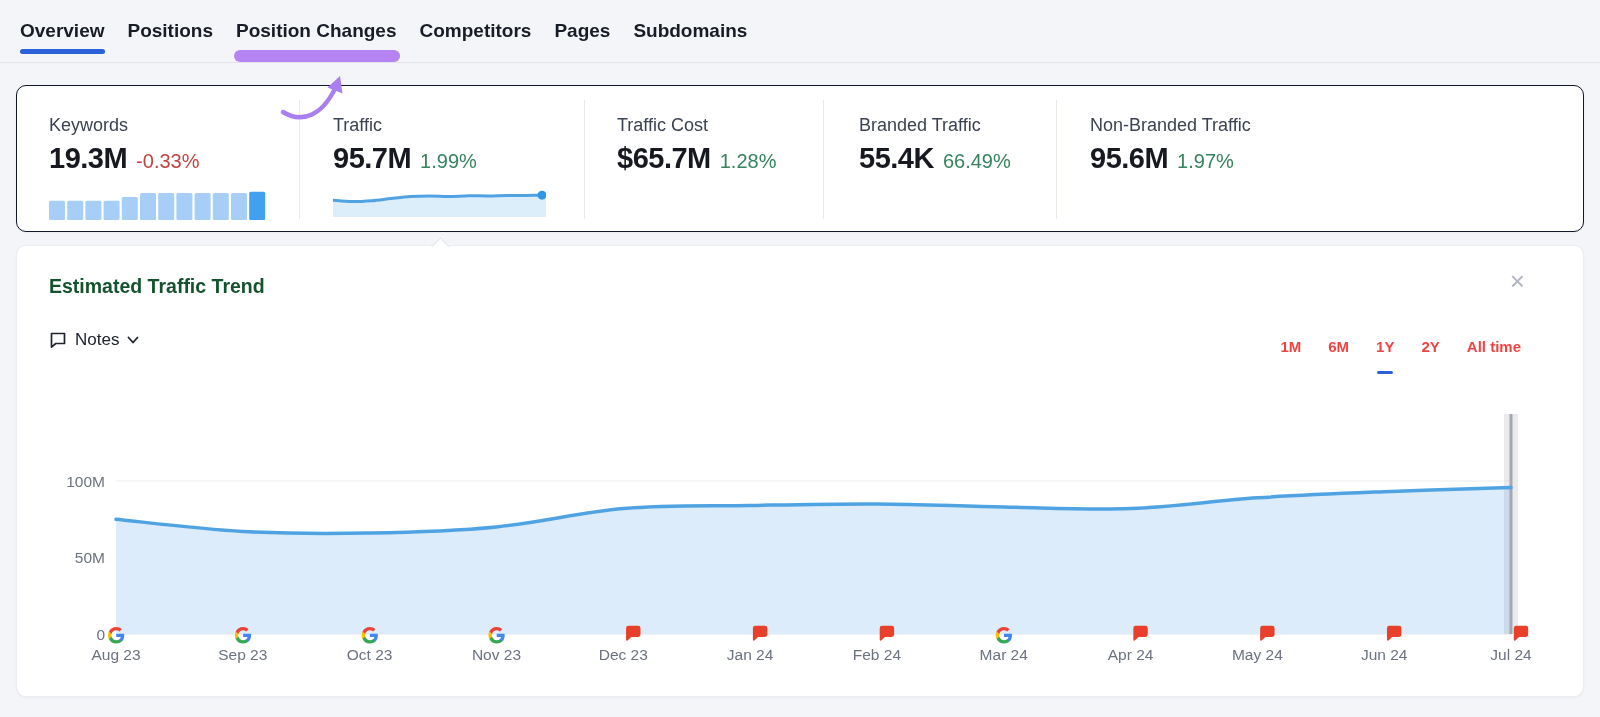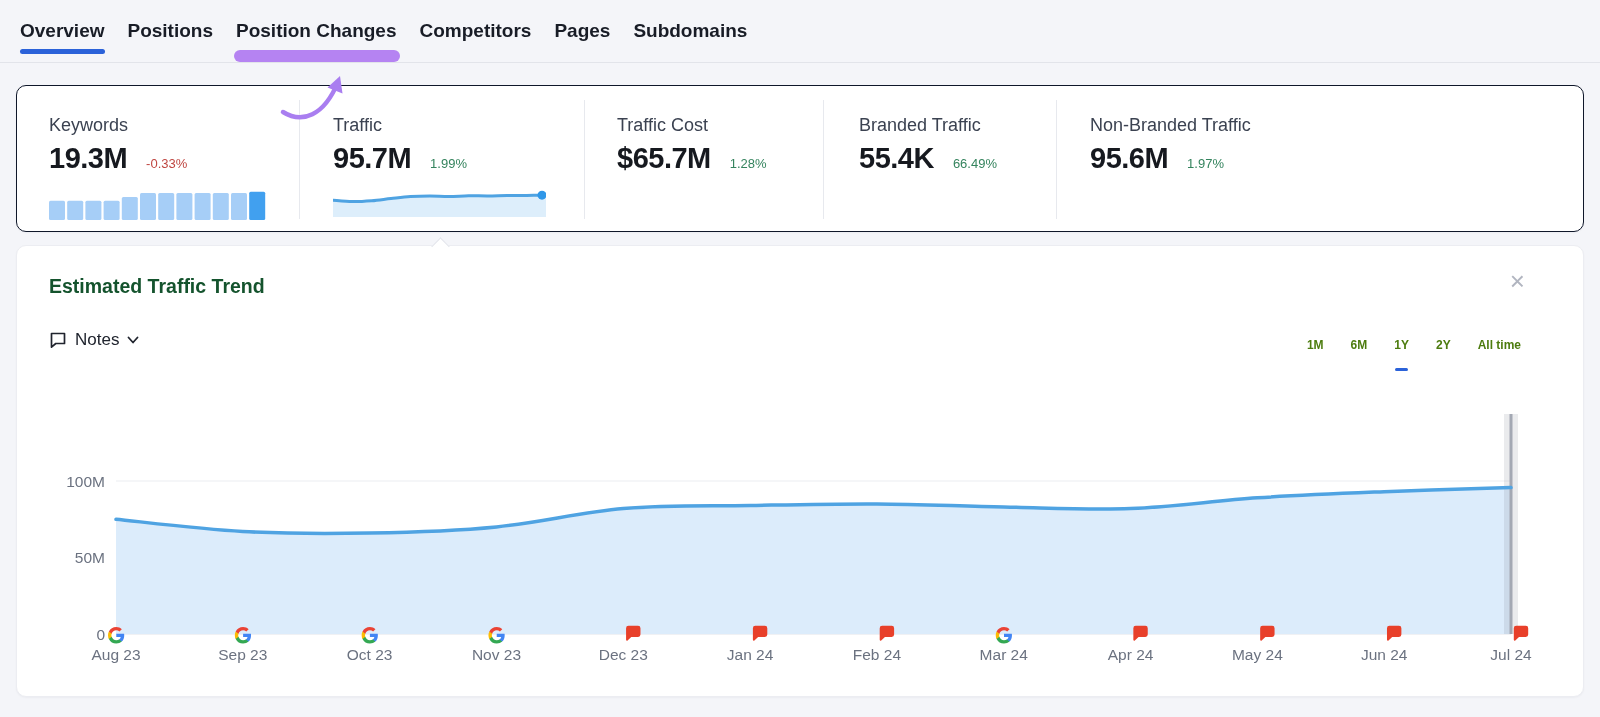--- a/index.html
+++ b/index.html
@@ -16,35 +16,35 @@
   .annot-arrow { position:absolute; left:262px; top:66px; z-index:6; }
 
   
   .metrics-panel { position:absolute; left:16px; top:85px; width:1568px; height:147px; background:#fff;
                    border:1px solid #0f172a; border-radius:10px; box-shadow:0 1px 2px rgba(20,24,40,.04); z-index:2; }
   .v-divider { position:absolute; top:14px; height:119px; width:1px; background:#e7e9ee; }
   .metric-card { position:absolute; top:29px; cursor:pointer; }
   .m-label { font-size:18px; color:#3b4251; line-height:21px; margin-bottom:7px; }
   .m-row { display:flex; align-items:baseline; gap:9px; }
   .m-value { font-size:29px; font-weight:700; color:#16191f; letter-spacing:-0.5px; line-height:30px; }
-  .m-change { font-size:13px;margin-left:10px; }
+  .m-change { font-size:20px; }
   .spark { position:absolute; }
 
   .panel-caret { position:absolute; left:434px; top:240px; width:13px; height:13px; background:#fff;
                  border-left:1px solid #e2e4ea; border-top:1px solid #e2e4ea; transform:rotate(45deg); z-index:3; }
 
   .trend-panel { position:absolute; left:16px; top:245px; width:1568px; height:452px; background:#fff;
                  border:1px solid #ecedf2; border-radius:10px; box-shadow:0 1px 2px rgba(20,24,40,.04); z-index:2; }
   .trend-title { position:absolute; left:32px; top:29px; font-size:19.5px; font-weight:700; color:#14532d; }
   .close-btn { position:absolute; right:58px; top:22px; border:0; background:none; font-size:26px; line-height:26px;
                color:#b1b5c0; cursor:pointer; font-family:inherit; }
   .notes { position:absolute; left:32px; top:84px; display:flex; align-items:center; gap:8px; cursor:pointer;text-align:center; }
   .notes-label { font-size:17px; color:#20242e; }
   .ranges { position:absolute; right:62px; top:92px; display:flex; gap:27px; }
-  .range-item { position:relative; font-size:12px; font-weight:600; color:#4d7c0f; cursor:pointer; padding-bottom:12px; white-space:nowrap; }
+  .range-item { position:relative; font-size:15px; font-weight:600; color:#ef4444; cursor:pointer; padding-bottom:12px; white-space:nowrap; }
   .range-item.active::after { content:""; position:absolute; left:1px; right:1px; bottom:-7px; height:3.5px; background:#2b62d9; border-radius:2px; }
   #trend-chart { position:absolute; left:0; top:0; }
 </style>
 </head>
 <body>
 
 <div class="page">
 
   <nav class="nav">
     <div class="nav-item active">Overview</div>

